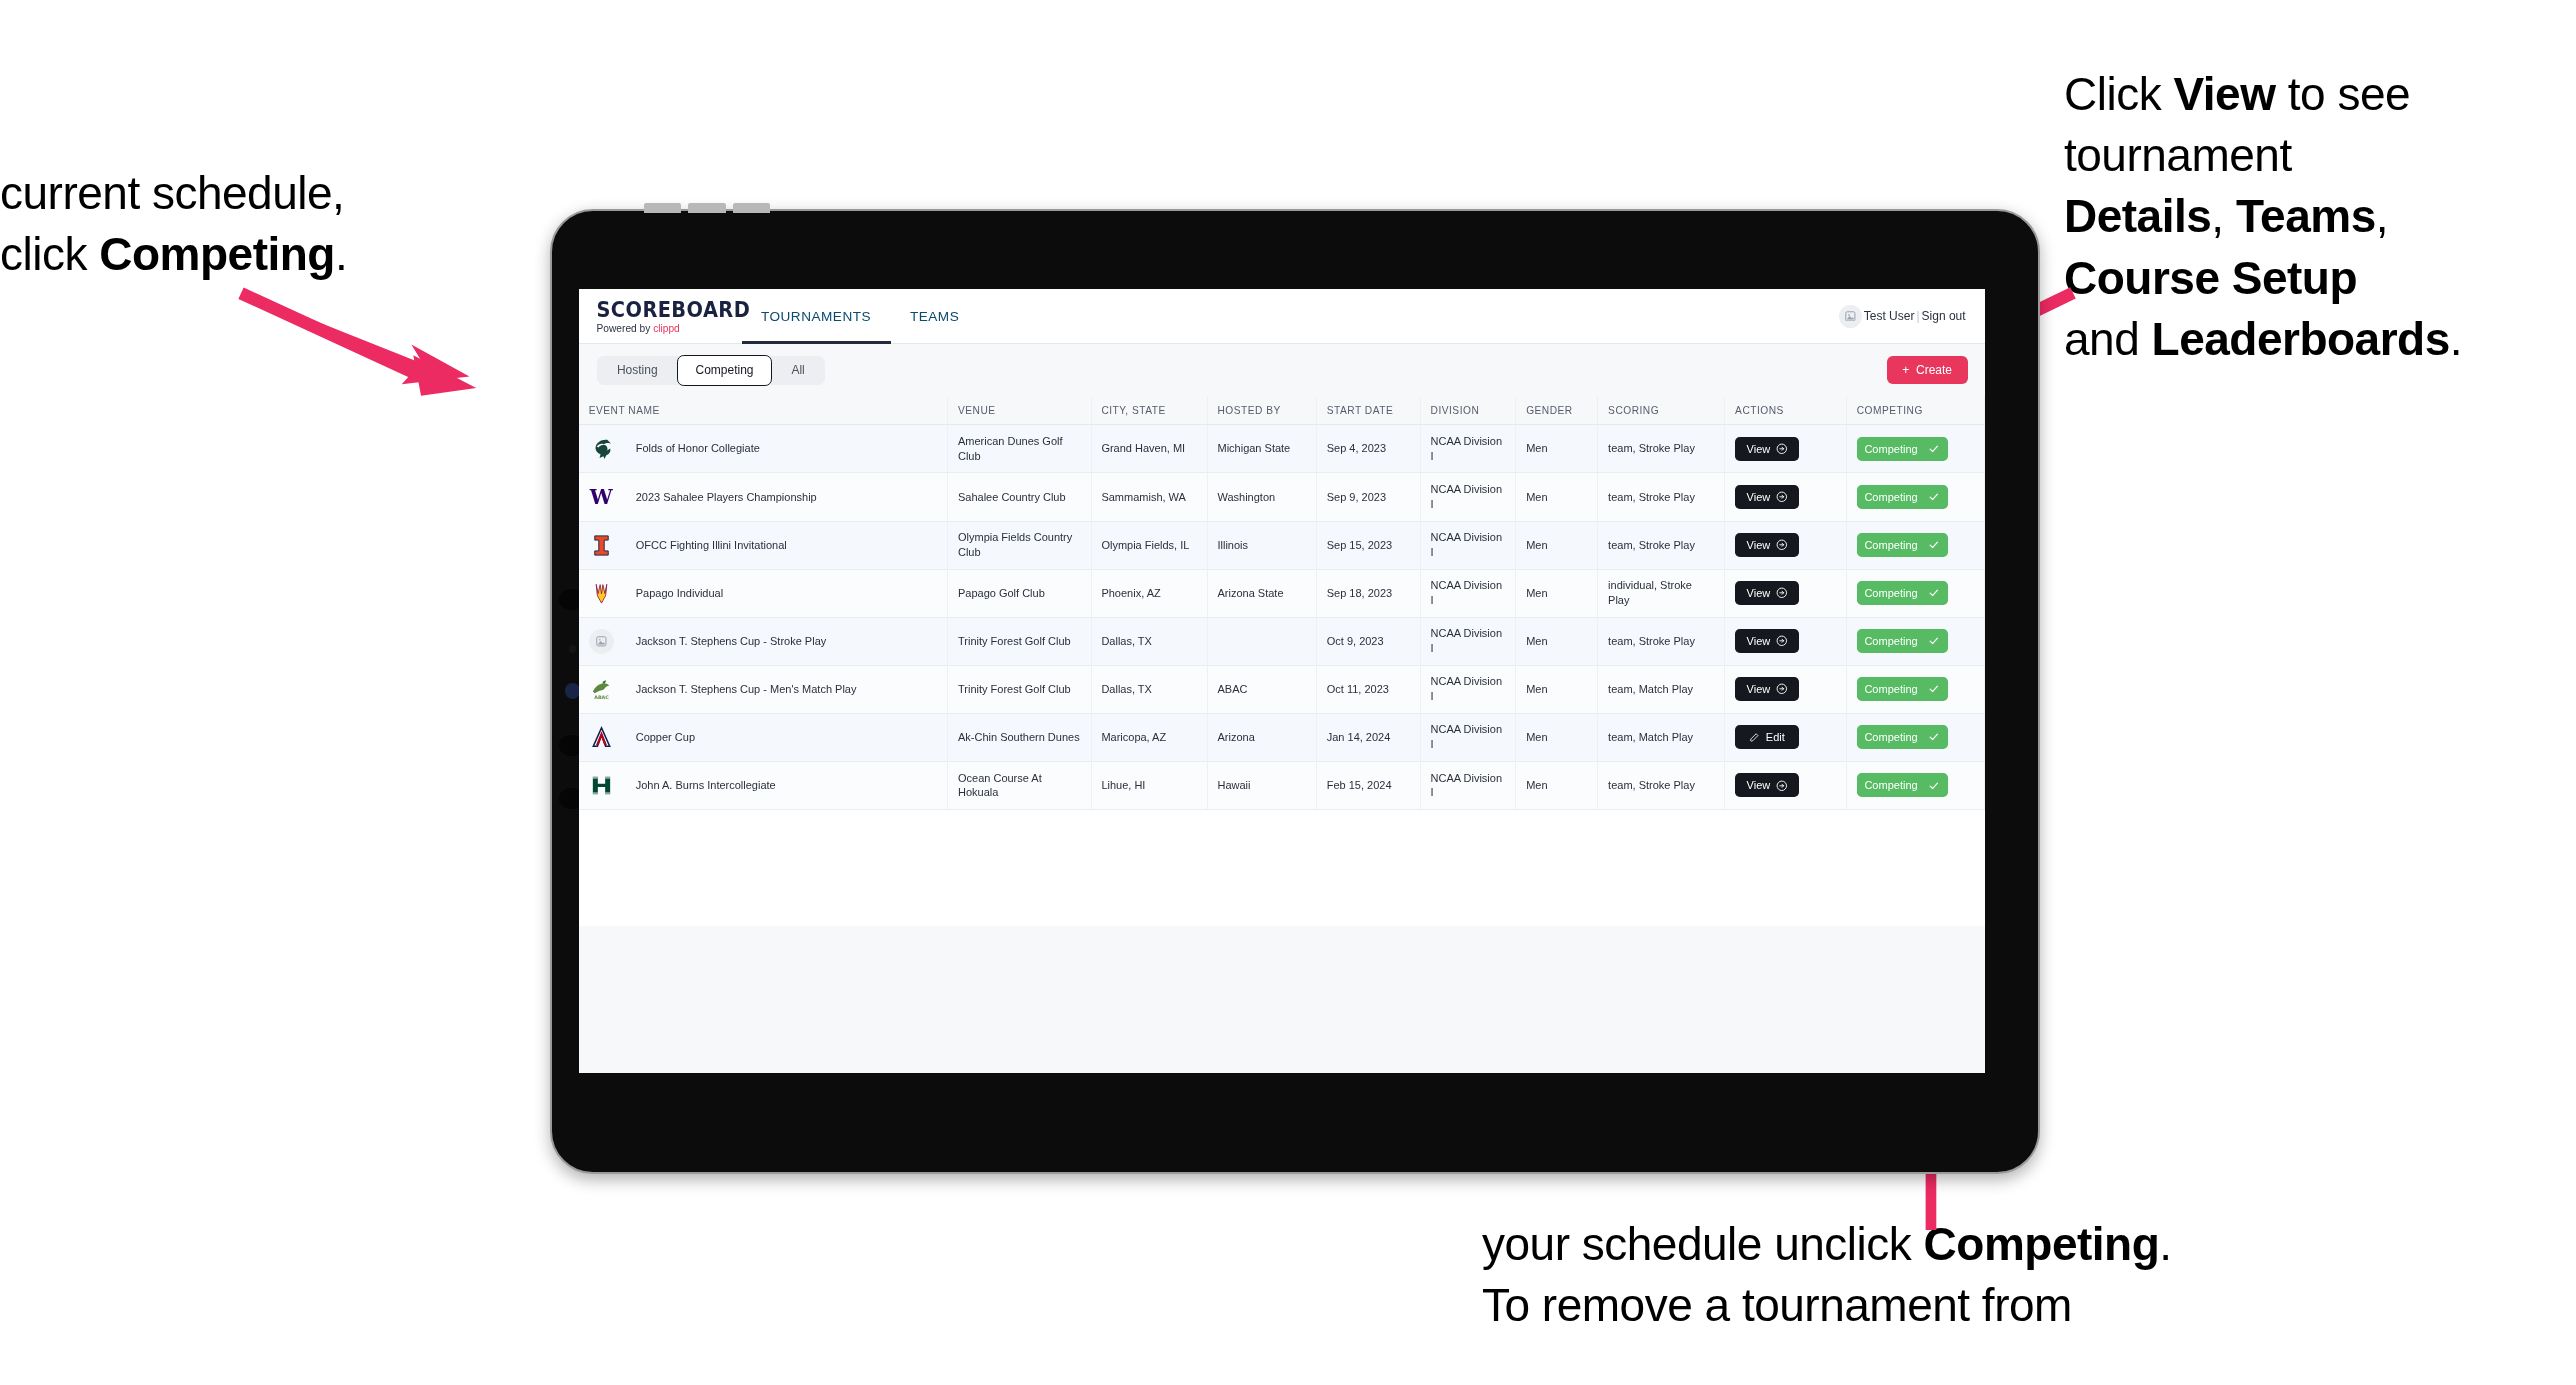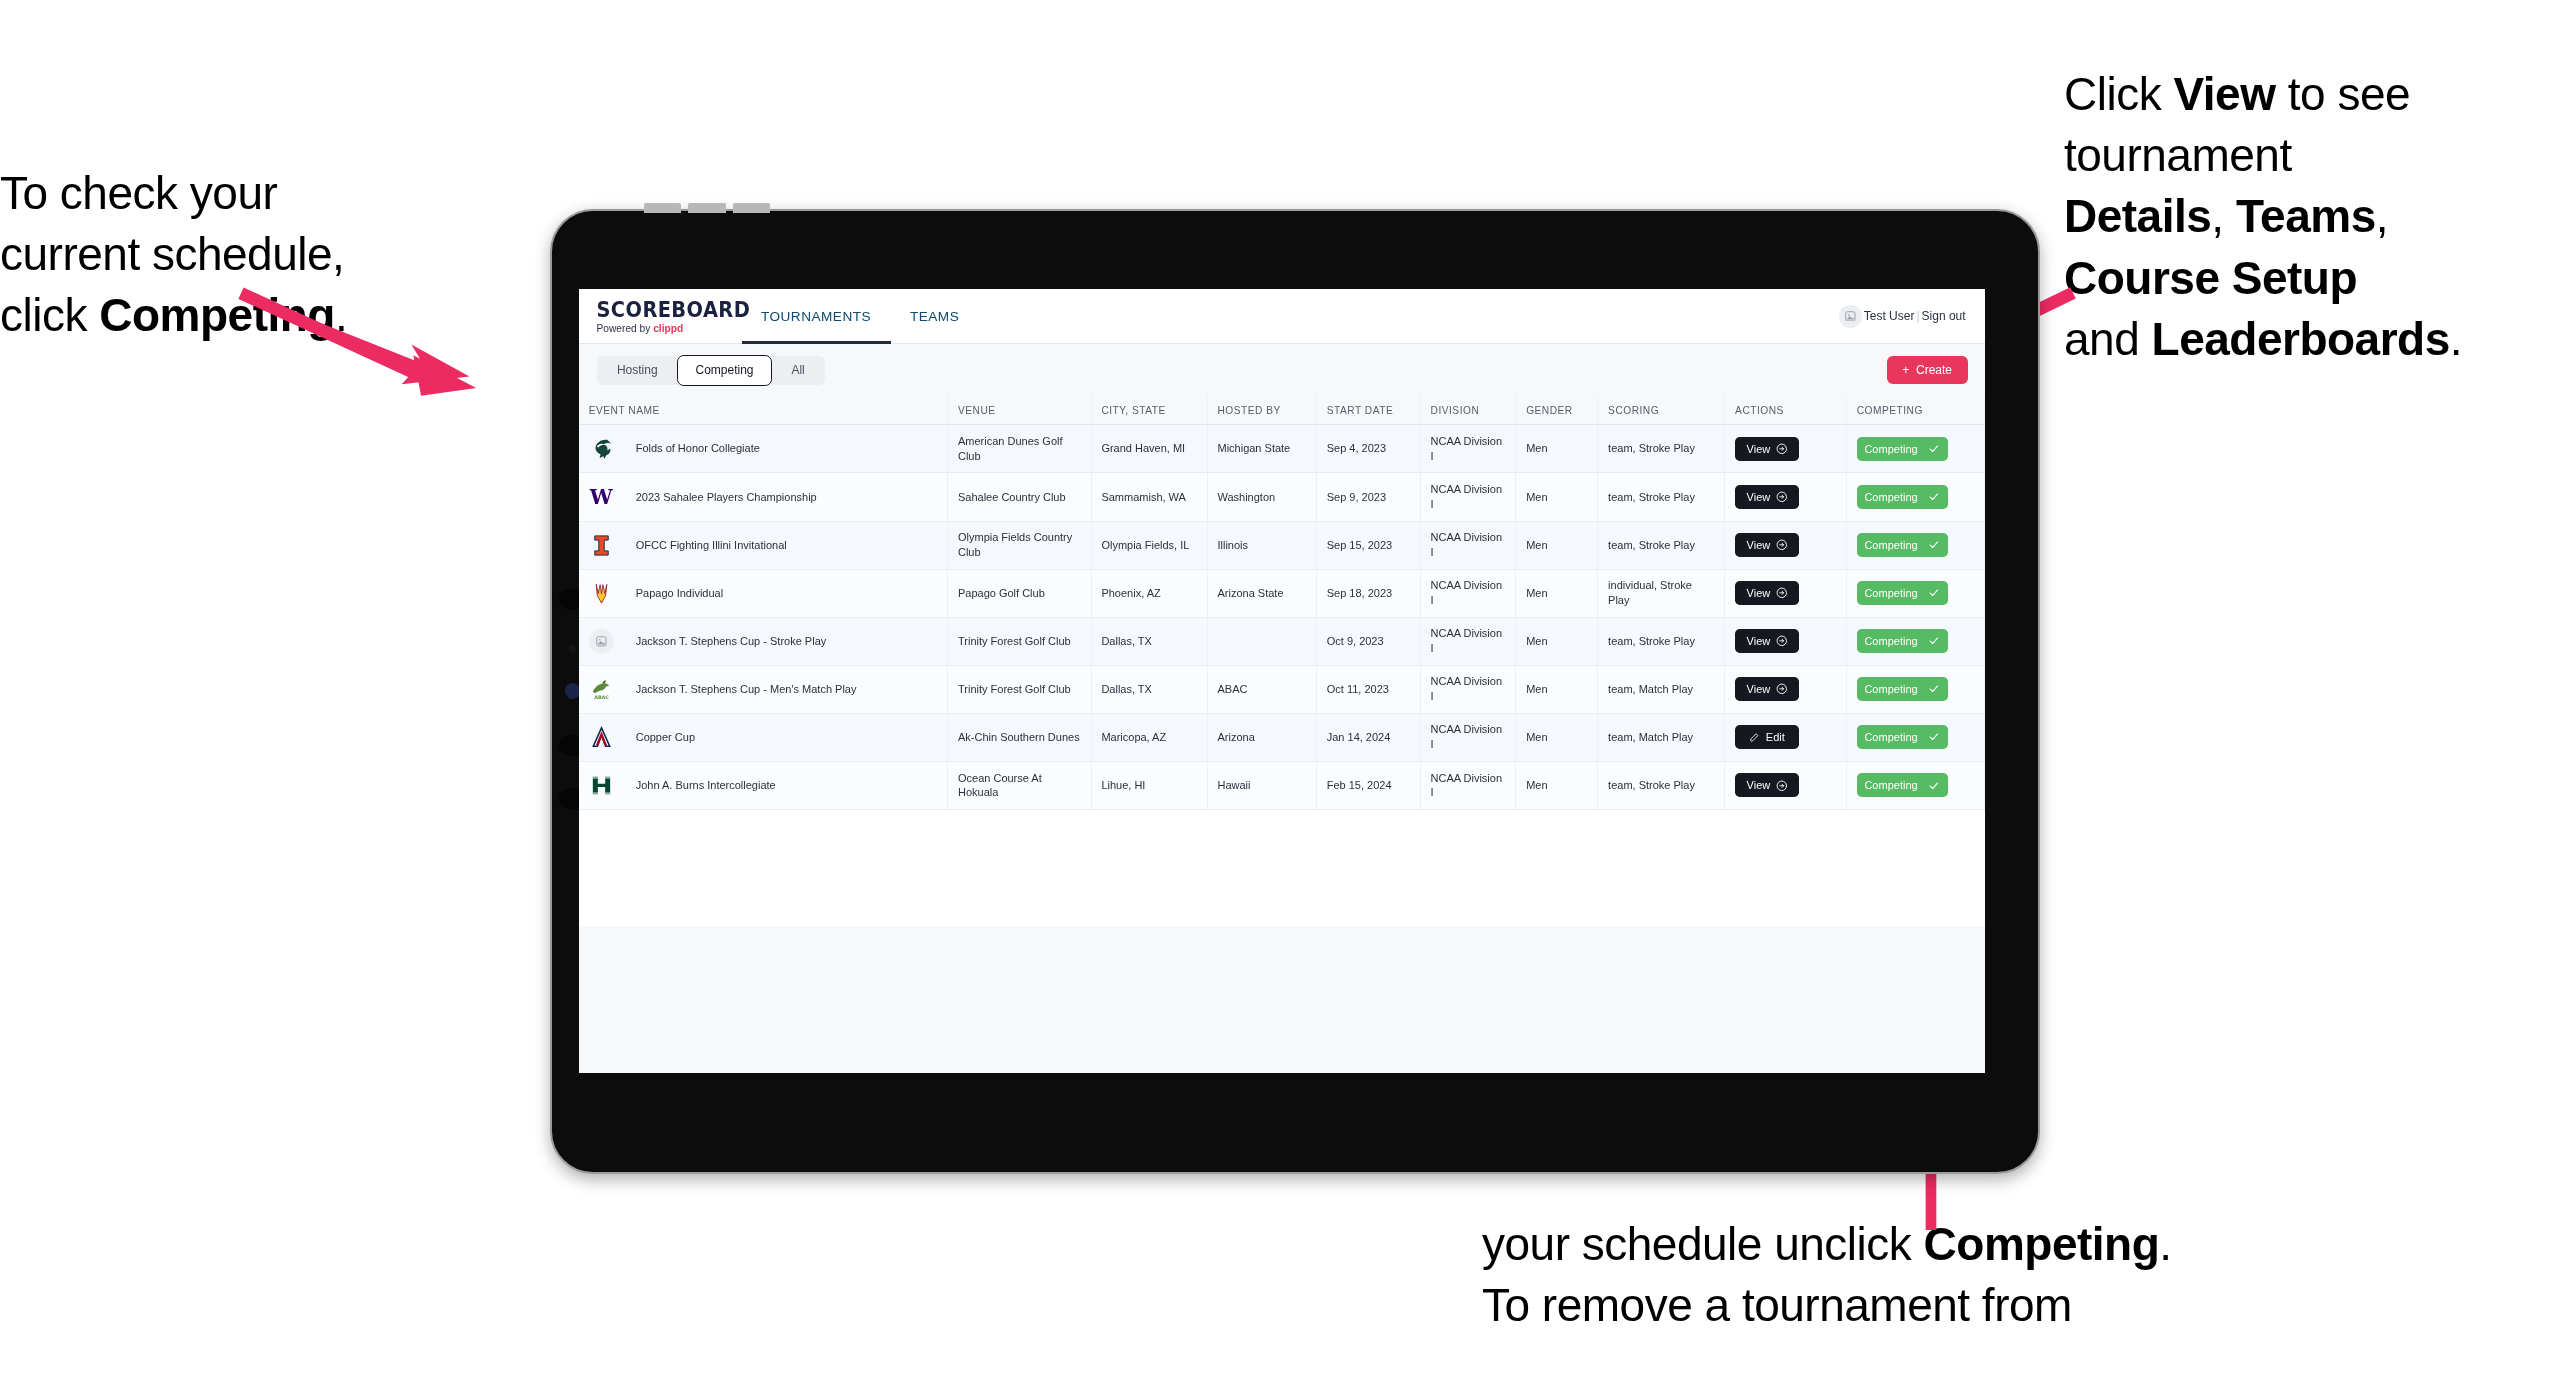--- a/index.html
+++ b/index.html
@@ -130,21 +130,21 @@
     transform: scaleY(1.12);
     transform-origin: left center;
     line-height: 1;
   }
   #brand-sub {
     font-size: 10.2px;
     color: #2c3246;
     margin-top: 4.8px;
     line-height: 1;
   }
-  #brand-sub .accent { color: #e8365d; font-weight: 700; margin-top: 36px; }
+  #brand-sub .accent { color: #e8365d; font-weight: 400; margin-top: 36px; }
 
   .nav-tab {
     display: flex;
     align-items: center;
     padding: 0 19.4px;
     font-size: 13.6px;
     letter-spacing: 0.5px;
     color: #0c4a6e;
     position: relative;
     cursor: pointer;
@@ -313,21 +313,20 @@
     justify-content: center;
     gap: 10.7px;
     cursor: pointer;
   }
   #table-filler { height: 116px; background: #ffffff; }
 </style>
 </head>
 <body>
 
 <div id="annot-left" class="annot">
-  <div>To check your</div>
   <div>current schedule,</div>
   <div><span>click </span><b>Competing</b><span>.</span></div>
 </div>
 
 <div id="annot-right-top" class="annot">
   <div><span>Click </span><b>View</b><span> to see</span></div>
   <div>tournament</div>
   <div><b>Details</b><span>, </span><b>Teams</b><span>,</span></div>
   <div><b>Course Setup</b></div>
   <div><span>and </span><b>Leaderboards</b><span>.</span></div>

